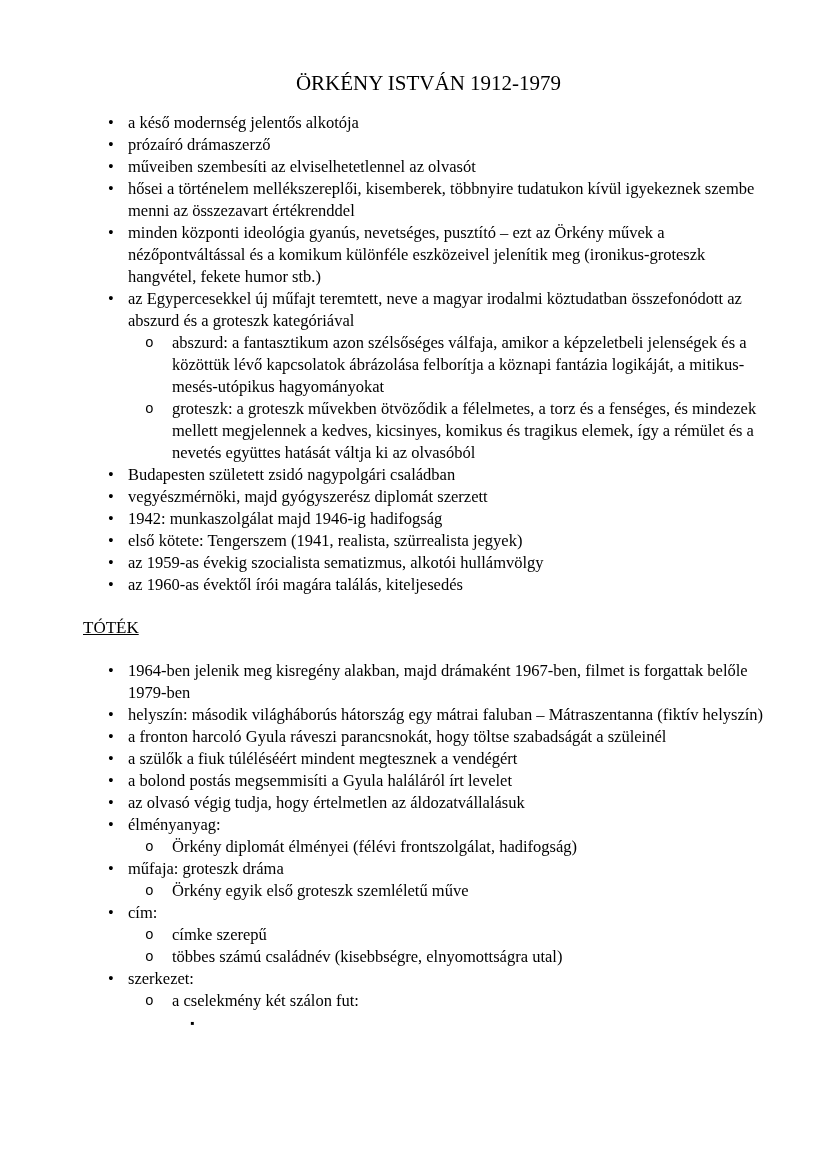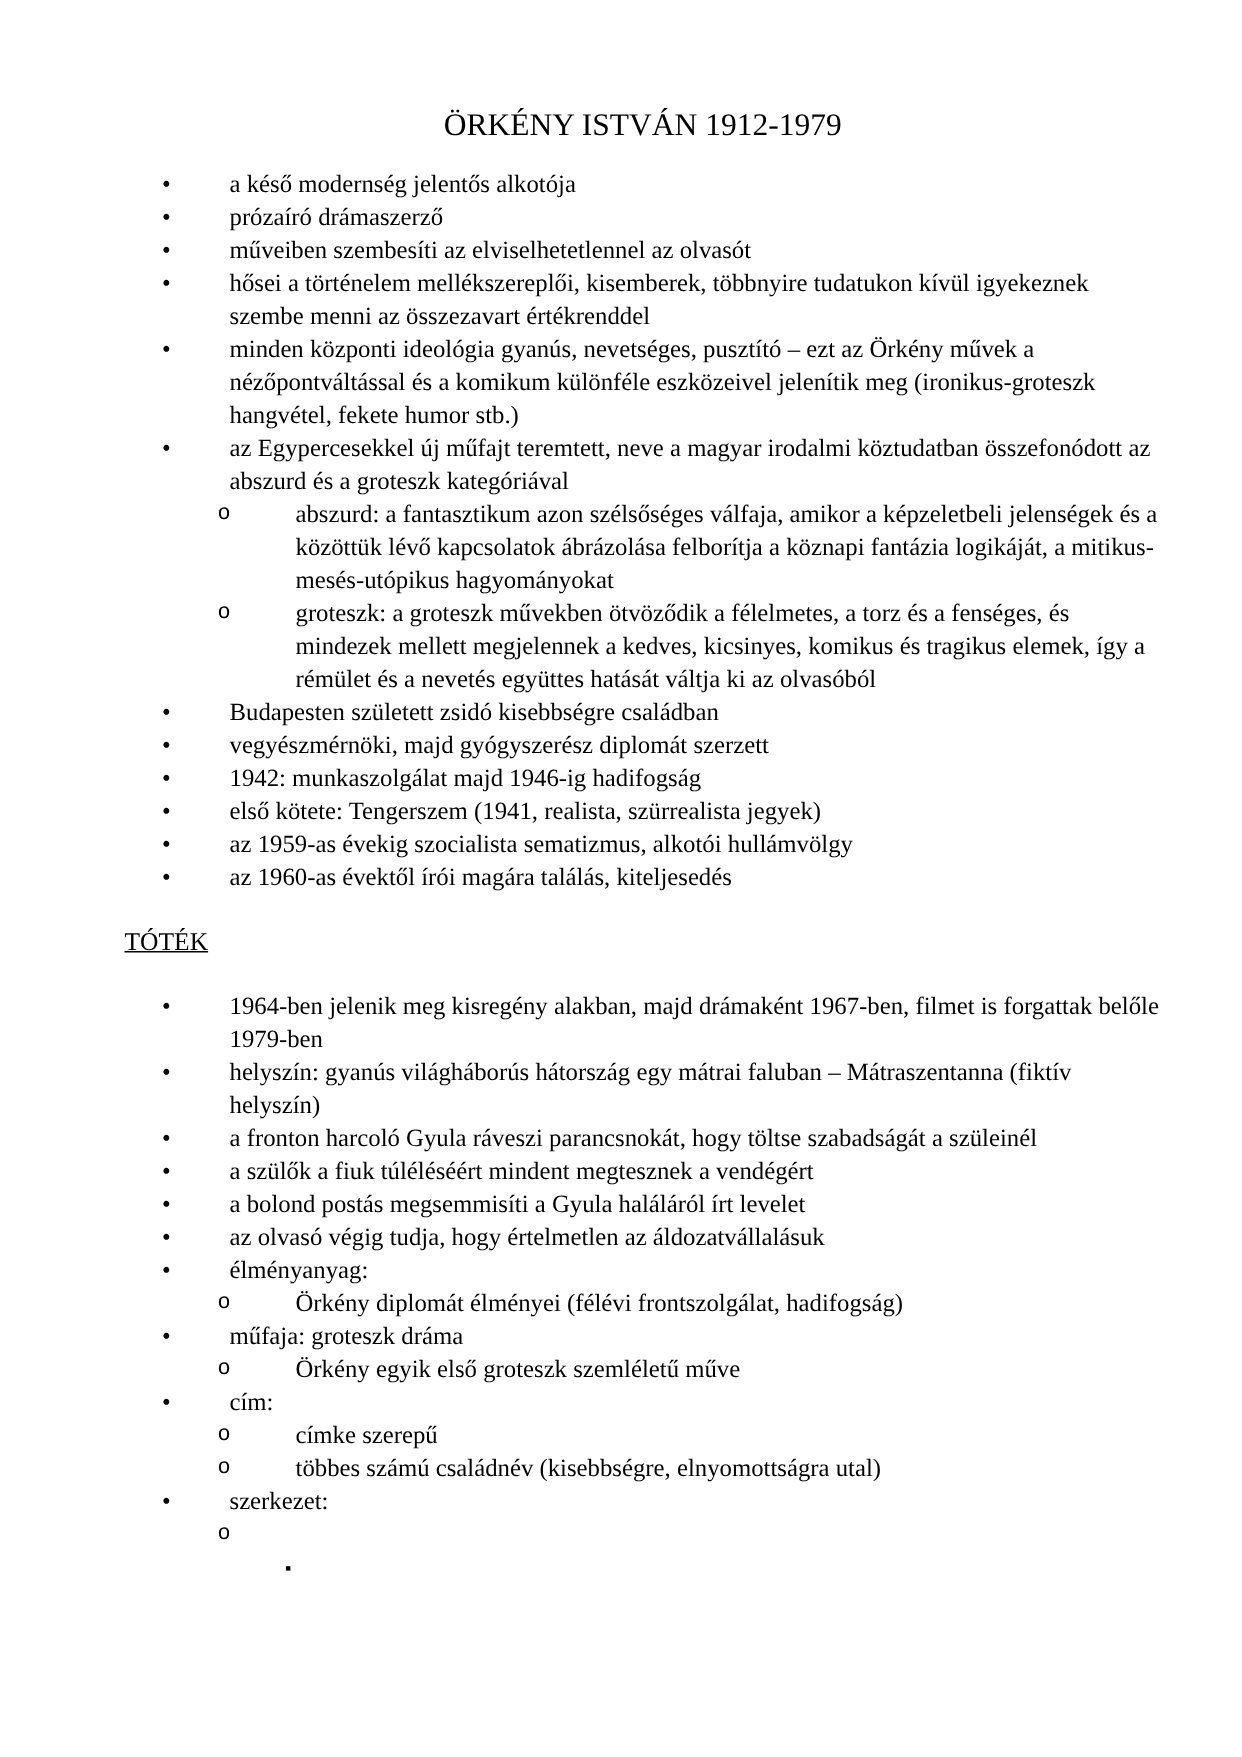--- a/index.html
+++ b/index.html
@@ -38,21 +38,20 @@
   .item {
     display: flex;
     align-items: flex-start;
   }
   .item .bullet {
     flex: 0 0 auto;
     display: inline-block;
   }
   .item .text {
     flex: 1 1 auto;
-    margin-left: 25px;
   }
   .level-1 { padding-left: 25px; }
   .level-1 .bullet { width: 20px; }
   .level-2 { padding-left: 62px; }
   .level-2 .bullet {
     width: 27px;
     font-family: "Liberation Mono", "DejaVu Sans Mono", monospace;
     font-size: 14.5px;
   }
   .level-3 { padding-left: 107px; }
@@ -94,21 +93,21 @@
       <div class="item level-2">
         <span class="bullet">o</span>
         <span class="text">abszurd: a fantasztikum azon szélsőséges válfaja, amikor a képzeletbeli jelenségek és a közöttük lévő kapcsolatok ábrázolása felborítja a köznapi fantázia logikáját, a mitikus-mesés-utópikus hagyományokat</span>
       </div>
       <div class="item level-2">
         <span class="bullet">o</span>
         <span class="text">groteszk: a groteszk művekben ötvöződik a félelmetes, a torz és a fenséges, és mindezek mellett megjelennek a kedves, kicsinyes, komikus és tragikus elemek, így a rémület és a nevetés együttes hatását váltja ki az olvasóból</span>
       </div>
       <div class="item level-1">
         <span class="bullet">•</span>
-        <span class="text">Budapesten született zsidó kisebbségre családban</span>
+        <span class="text">Budapesten született zsidó nagypolgári családban</span>
       </div>
       <div class="item level-1">
         <span class="bullet">•</span>
         <span class="text">vegyészmérnöki, majd gyógyszerész diplomát szerzett</span>
       </div>
       <div class="item level-1">
         <span class="bullet">•</span>
         <span class="text">1942: munkaszolgálat majd 1946-ig hadifogság</span>
       </div>
       <div class="item level-1">
@@ -123,21 +122,21 @@
         <span class="bullet">•</span>
         <span class="text">az 1960-as évektől írói magára találás, kiteljesedés</span>
       </div>
       <h2 class="section-heading">TÓTÉK</h2>
       <div class="item level-1">
         <span class="bullet">•</span>
         <span class="text">1964-ben jelenik meg kisregény alakban, majd drámaként 1967-ben, filmet is forgattak belőle 1979-ben</span>
       </div>
       <div class="item level-1">
         <span class="bullet">•</span>
-        <span class="text">helyszín: gyanús világháborús hátország egy mátrai faluban – Mátraszentanna (fiktív helyszín)</span>
+        <span class="text">helyszín: második világháborús hátország egy mátrai faluban – Mátraszentanna (fiktív helyszín)</span>
       </div>
       <div class="item level-1">
         <span class="bullet">•</span>
         <span class="text">a fronton harcoló Gyula ráveszi parancsnokát, hogy töltse szabadságát a szüleinél</span>
       </div>
       <div class="item level-1">
         <span class="bullet">•</span>
         <span class="text">a szülők a fiuk túléléséért mindent megtesznek a vendégért</span>
       </div>
       <div class="item level-1">
@@ -175,18 +174,19 @@
       <div class="item level-2">
         <span class="bullet">o</span>
         <span class="text">többes számú családnév (kisebbségre, elnyomottságra utal)</span>
       </div>
       <div class="item level-1">
         <span class="bullet">•</span>
         <span class="text">szerkezet:</span>
       </div>
       <div class="item level-2">
         <span class="bullet">o</span>
+        <span class="text">a cselekmény két szálon fut:</span>
       </div>
       <div class="item level-3">
         <span class="bullet">▪</span>
       </div>
     </div>
 </div>
 
 </body></html>

